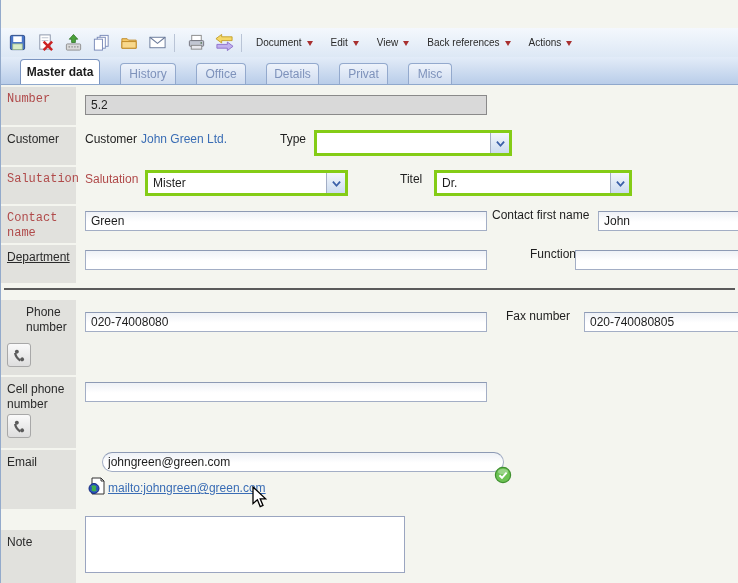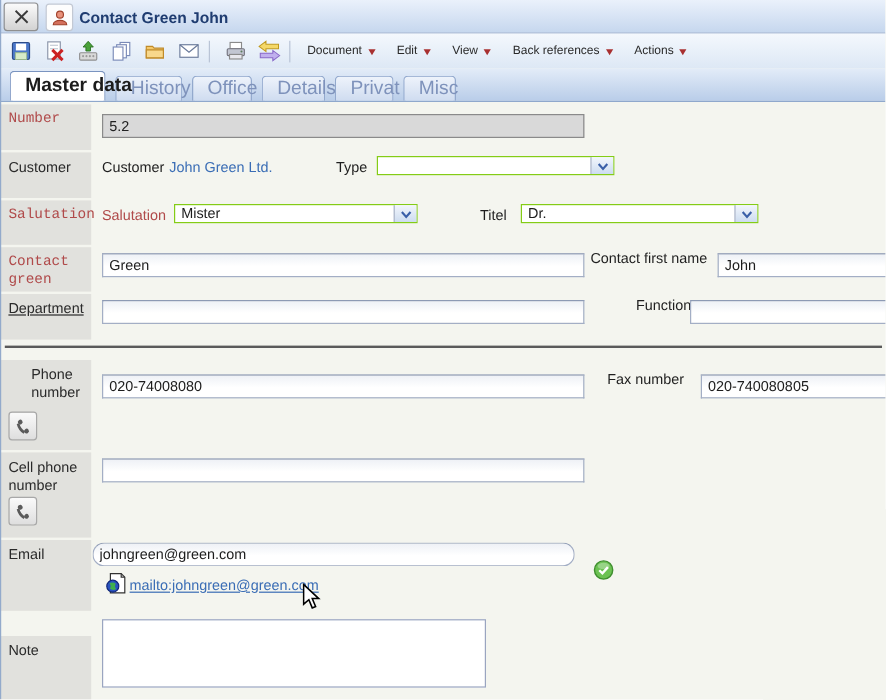--- a/index.html
+++ b/index.html
@@ -22,70 +22,55 @@
   .tbtn{width:24px;height:24px;margin-left:4px;display:flex;align-items:center;justify-content:center;border-radius:3px;}
   .tbtn:first-child{margin-left:5px;}
   .tsep{width:1px;height:18px;background:#b9c4d6;margin:0 5px;}
   .menuitem{display:flex;align-items:center;gap:5px;margin:0 9px;color:#2a2a2a;font-size:10px;white-space:nowrap;}
   .caret{width:0;height:0;border-left:3.5px solid transparent;border-right:3.5px solid transparent;
     border-top:5px solid #a83030;margin-top:1px;}
   
   .tabbar{position:absolute;left:0;top:57px;width:738px;height:27px;
     background:linear-gradient(#e3ecf8,#b9cde9);border-bottom:1px solid #8fa8cc;
     display:flex;align-items:flex-end;}
-  .tab{height:20px;margin-left:8px;padding:0 12px;display:flex;align-items:center;
+  .tab{height:20px;margin-left:20px;padding:0 12px;display:flex;align-items:center;justify-content:center;
     background:linear-gradient(#eef3fb,#cfdcf0);border:1px solid #93a9cd;border-bottom:none;
-    border-radius:4px 4px 0 0;color:#7e92bb;font-size:16px;white-space:nowrap;}
+    border-radius:4px 4px 0 0;color:#7e92bb;font-size:12px;white-space:nowrap;}
   .tab.active{height:24px;background:#ffffff;border-color:#7a94c0;color:#1c1c1c;font-weight:bold;z-index:2;}
   
   .sideblock{position:absolute;left:0;width:76px;background:#e1e1dd;box-sizing:border-box;
     padding:5px 3px 0 7px;color:#2a2a2a;line-height:1.25;}
   .sideblock.req{color:#b04a4a;font-family:Liberation Mono, monospace;}
   .phonebtn{position:absolute;left:7px;width:22px;height:22px;
     background:linear-gradient(#fafafa,#dedede);border:1px solid #a8a8a8;border-radius:3px;
     display:flex;align-items:center;justify-content:center;}
   
   .flabel{position:absolute;color:#1e1e1e;white-space:nowrap;}
   .flabel.req{color:#b04a4a;}
   .tinput{position:absolute;height:18px;border:1px solid #a3aec5;border-top-color:#8d9ab4;
     background:linear-gradient(#eef1f6,#ffffff 55%);font-family:"Liberation Sans",sans-serif;
     font-size:12px;color:#1c1c1c;padding:0 5px;box-sizing:content-box;}
   .tinput.gray{background:#d9d9d9;border-color:#8a8a8a;color:#222;}
-  .fakesel{position:absolute;height:16px;border:1px solid #84cc16;background:#ffffff;
+  .fakesel{position:absolute;height:26px;border:3px solid #84cc16;background:#ffffff;
     display:flex;align-items:center;box-sizing:border-box;}
   .selval{flex:1;padding:0 5px;font-size:12px;color:#1c1c1c;white-space:nowrap;overflow:hidden;}
   .selbtn{width:18px;height:100%;background:linear-gradient(#f2f6fc,#cddcf0);
     border-left:1px solid #a3aec5;display:flex;align-items:center;justify-content:center;}
   .hsep{position:absolute;left:4px;width:731px;height:2px;background:#5a5a5a;}
   .notearea{position:absolute;border:1px solid #9aa5c0;background:#ffffff;
     font-family:"Liberation Sans",sans-serif;font-size:12px;resize:none;padding:3px 5px;box-sizing:border-box;}
   .linktext{color:#3a6db5;}
   .leftedge{position:absolute;left:0;top:0;width:1px;height:583px;background:#93aacb;z-index:9;}
 </style>
 </head>
 <body>
 
 <div id="app">
   <div class="leftedge"></div>
 
-  <div class="titlebar">
-    <div class="closebtn">
-      <svg width="14" height="14" viewBox="0 0 14 14">
-        <line x1="2" y1="2" x2="12" y2="12" stroke="#3a3a3a" stroke-width="1.6"></line>
-        <line x1="12" y1="2" x2="2" y2="12" stroke="#3a3a3a" stroke-width="1.6"></line>
-      </svg>
-    </div>
-    <div class="contacticon">
-      <svg width="16" height="16" viewBox="0 0 20 20">
-        <circle cx="10" cy="6.5" r="3.6" fill="#e8927c" stroke="#a0402a" stroke-width="1.2"></circle>
-        <path d="M3,17 C3,11 17,11 17,17 Z" fill="#d4705c" stroke="#a0402a" stroke-width="1.2"></path>
-      </svg>
-    </div>
-    <span class="wtitle">Contact Green John</span>
-  </div>
 
   <div class="toolbar">
     <div class="tbtn">
       <svg width="19" height="19" viewBox="0 0 20 20">
         <rect x="2.5" y="2.5" width="15" height="15" rx="1.5" fill="#4a76c8" stroke="#2a4a88"></rect>
         <rect x="5.5" y="3.5" width="9" height="6" fill="#ffffff"></rect>
         <rect x="5" y="11.5" width="10" height="6" fill="#d8ecc8" stroke="#9ab888" stroke-width="0.8"></rect>
       </svg>
     </div>
     <div class="tbtn">
@@ -186,21 +171,21 @@
       </div>
   </div>
 
   <div class="sideblock req" style="top:87px;height:38px;">
     <span>Number</span></div>
   <div class="sideblock" style="top:127px;height:38px;">
     <span>Customer</span></div>
   <div class="sideblock req" style="top:167px;height:37px;">
     <span>Salutation</span></div>
   <div class="sideblock req" style="top:206px;height:37px;">
-    <span>Contact green</span></div>
+    <span>Contact name</span></div>
   <div class="sideblock" style="top:245px;height:38px;text-decoration:underline;">
     <span>Department</span></div>
 
   <div class="sideblock" style="top:300px;height:75px;padding-left:26px;">
     <span>Phone number</span></div>
   <div class="phonebtn" style="top:343px;">
     <svg width="15" height="15" viewBox="0 0 16 16">
       <g transform="rotate(-35 8 8)">
         <circle cx="8" cy="3.1" r="2.1" fill="#5a5a5a"></circle>
         <circle cx="8" cy="12.9" r="2.1" fill="#5a5a5a"></circle>
@@ -268,21 +253,21 @@
   <input class="tinput" style="left: 575px; top: 250px; width: 168px;">
 
   <div class="hsep" style="top:288px;"></div>
 
   <input class="tinput" style="left: 85px; top: 312px; width: 390px;" value="020-74008080">
   <span class="flabel" style="left:506px;top:309px;">Fax number</span>
   <input class="tinput" style="left: 584px; top: 312px; width: 160px;" value="020-740080805">
 
   <input class="tinput" style="left: 85px; top: 382px; width: 390px;">
 
-  <input class="tinput" style="left: 77px; top: 452px; width: 390px; border-radius: 10px;" value="johngreen@green.com">
+  <input class="tinput" style="left: 102px; top: 452px; width: 390px; border-radius: 10px;" value="johngreen@green.com">
   <svg style="position:absolute;left:494px;top:466px;" width="18" height="18" viewBox="0 0 18 18">
     <circle cx="9" cy="9" r="7.6" fill="#6cc253" stroke="#3f8f2f" stroke-width="1.2"></circle>
     <ellipse cx="9" cy="5.6" rx="5" ry="2.6" fill="#ffffff" opacity="0.3"></ellipse>
     <polyline points="5.4,9.2 8,11.8 12.6,6.6" fill="none" stroke="#ffffff" stroke-width="2"></polyline>
   </svg>
   <svg style="position:absolute;left:88px;top:477px;" width="17" height="18" viewBox="0 0 17 18">
     <polygon points="4,1 13,1 16,4 16,17 4,17" fill="#ffffff" stroke="#333333"></polygon>
     <polyline points="13,1 13,4 16,4" fill="none" stroke="#333333"></polyline>
     <circle cx="6" cy="11.5" r="5" fill="#2a52c0" stroke="#12287a"></circle>
     <path d="M3.2,9 Q6,7.5 8.5,9.5 Q7,12 8.8,13.8 Q6,15.5 3.5,13.5 Q5,11.5 3.2,9Z" fill="#3fae4e"></path>

